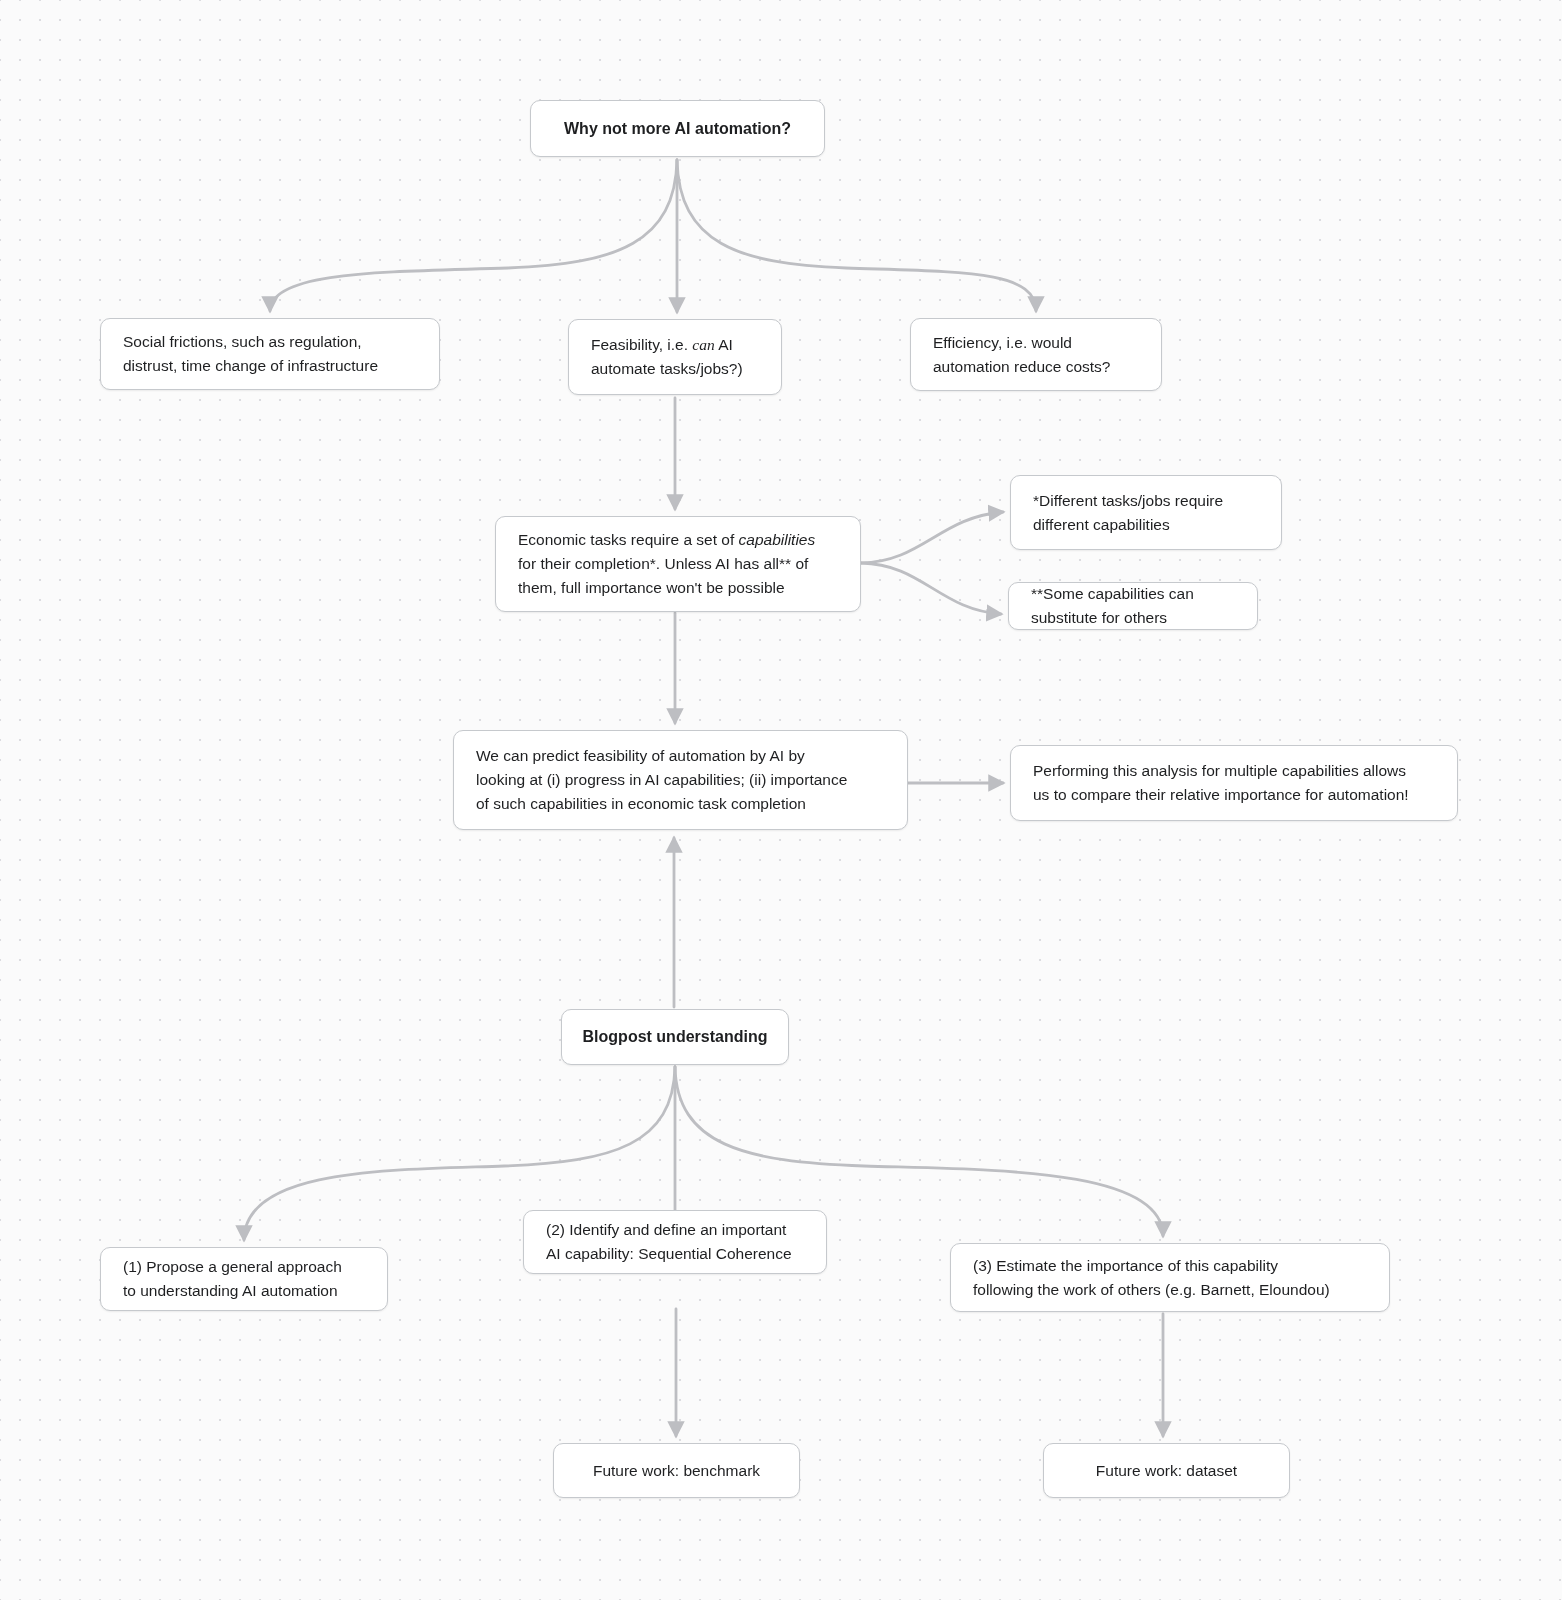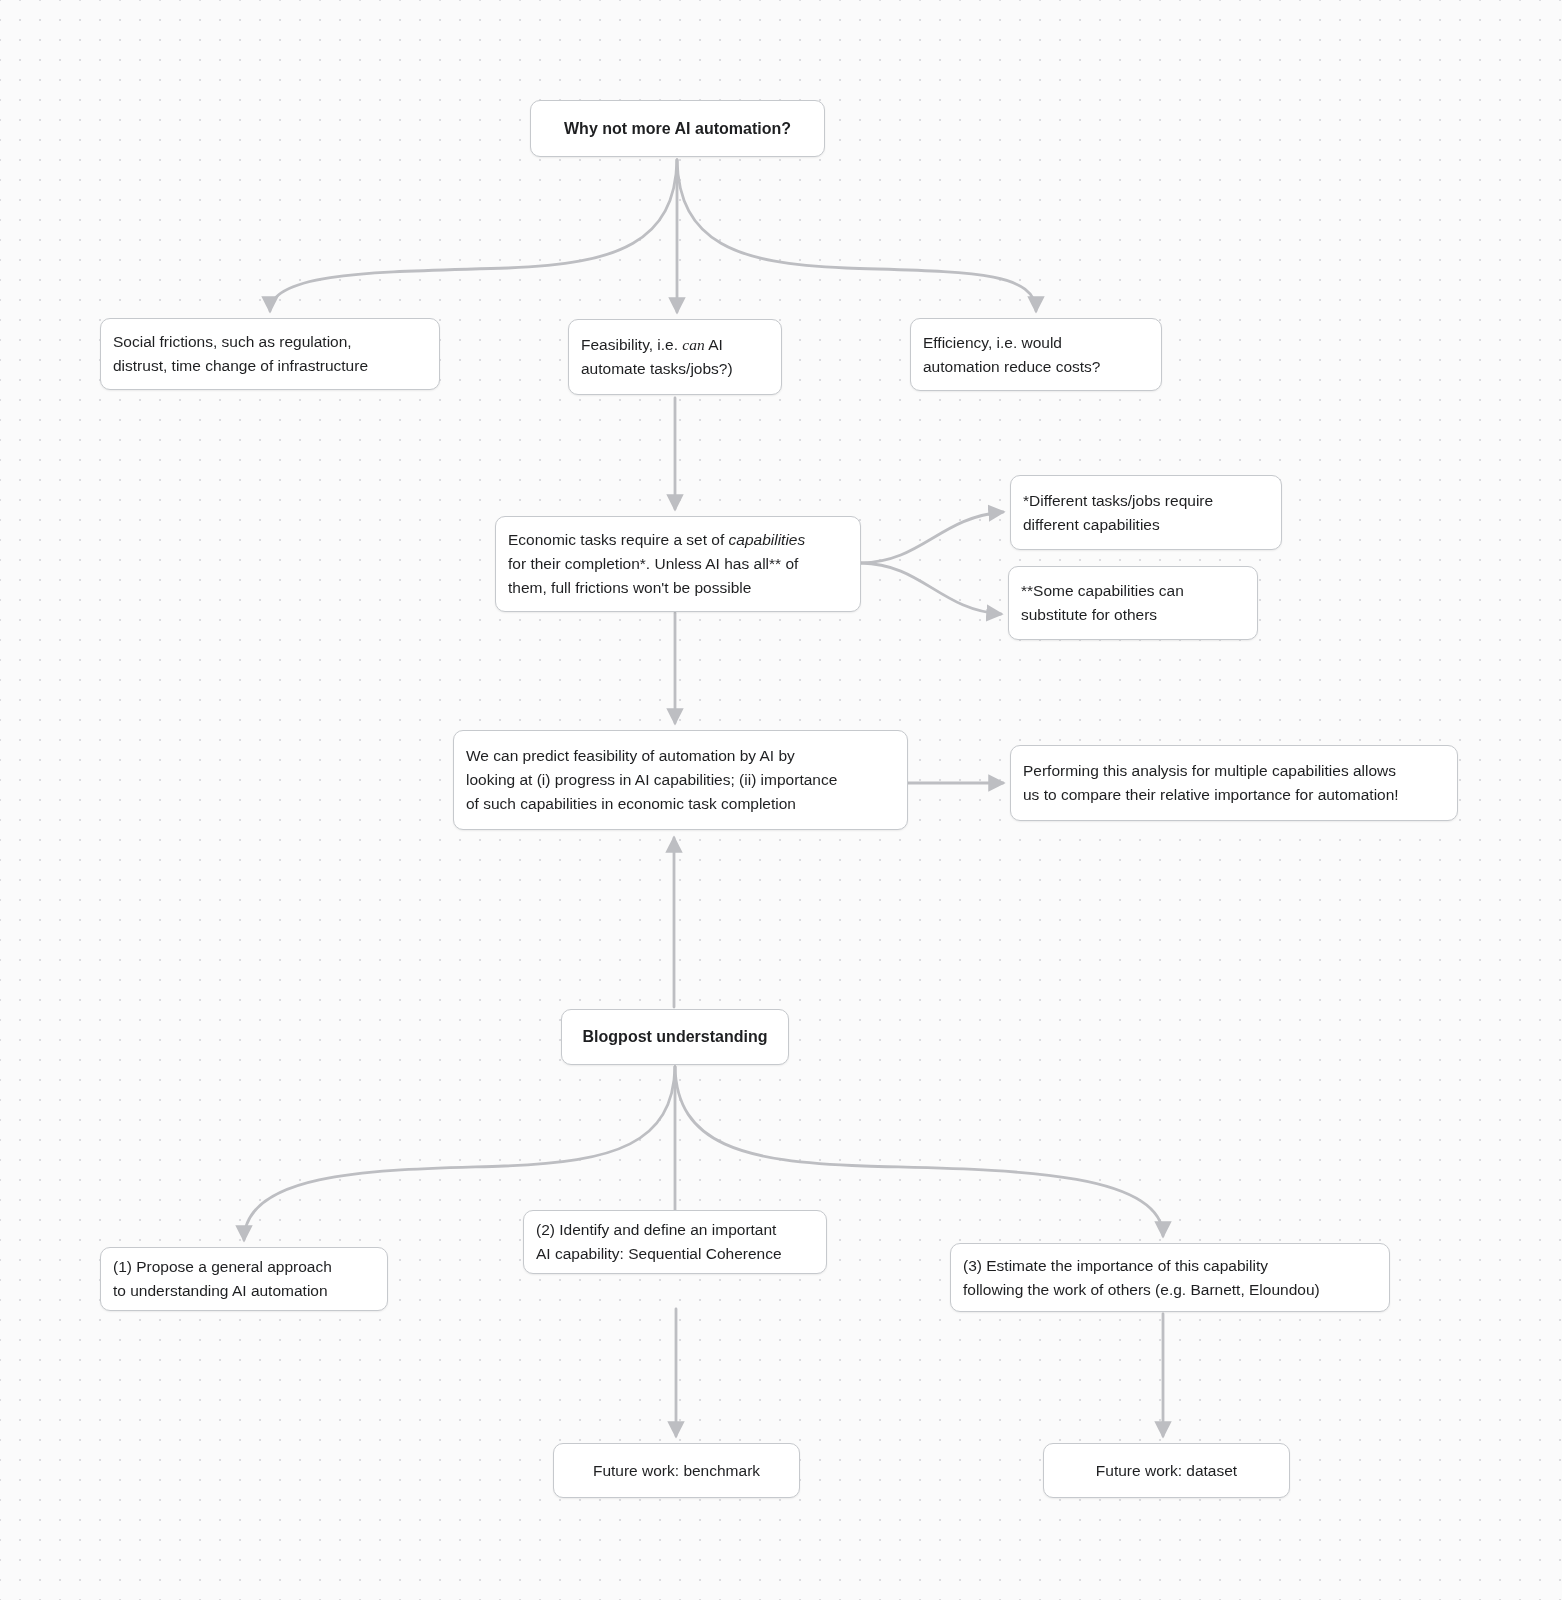--- a/index.html
+++ b/index.html
@@ -27,21 +27,21 @@
   .arrowhead-fill{fill:var(--arrow-color);}
   .node{
     position:absolute;
     background:var(--box-background);
     border:1.4px solid var(--box-border-color);
     border-radius:10px;
     box-shadow:0 1px 2px rgba(0,0,0,0.07);
     display:flex;
     flex-direction:column;
     justify-content:center;
-    padding:8px 12px;
+    padding:8px 22px;
     font-size:15.5px;
     line-height:24px;
   }
   .node .node-text div{white-space:nowrap;}
   .node.center{align-items:center;text-align:center;}
   .node.title{font-weight:700;font-size:16px;}
 </style>
 </head>
 <body>
 
@@ -91,32 +91,32 @@
   <div class="node-text">
       <div><span>Efficiency, i.e. would</span></div>
       <div><span>automation reduce costs?</span></div>
     </div>
 </div>
 
 <div class="node" style="left:495px;top:516px;width:366px;height:96px">
   <div class="node-text">
       <div><span>Economic tasks require a set of </span><span style="font-style: italic;">capabilities</span></div>
       <div><span>for their completion*. Unless AI has all** of</span></div>
-      <div><span>them, full frictions won't be possible</span></div>
+      <div><span>them, full importance won't be possible</span></div>
     </div>
 </div>
 
 <div class="node" style="left:1010px;top:475px;width:272px;height:75px">
   <div class="node-text">
       <div><span>*Different tasks/jobs require</span></div>
       <div><span>different capabilities</span></div>
     </div>
 </div>
 
-<div class="node" style="left:1008px;top:566px;width:250px;height:74px">
+<div class="node" style="left:1008px;top:582px;width:250px;height:48px">
   <div class="node-text">
       <div><span>**Some capabilities can</span></div>
       <div><span>substitute for others</span></div>
     </div>
 </div>
 
 <div class="node" style="left:453px;top:730px;width:455px;height:100px">
   <div class="node-text">
       <div><span>We can predict feasibility of automation by AI by</span></div>
       <div><span>looking at (i) progress in AI capabilities; (ii) importance</span></div>

